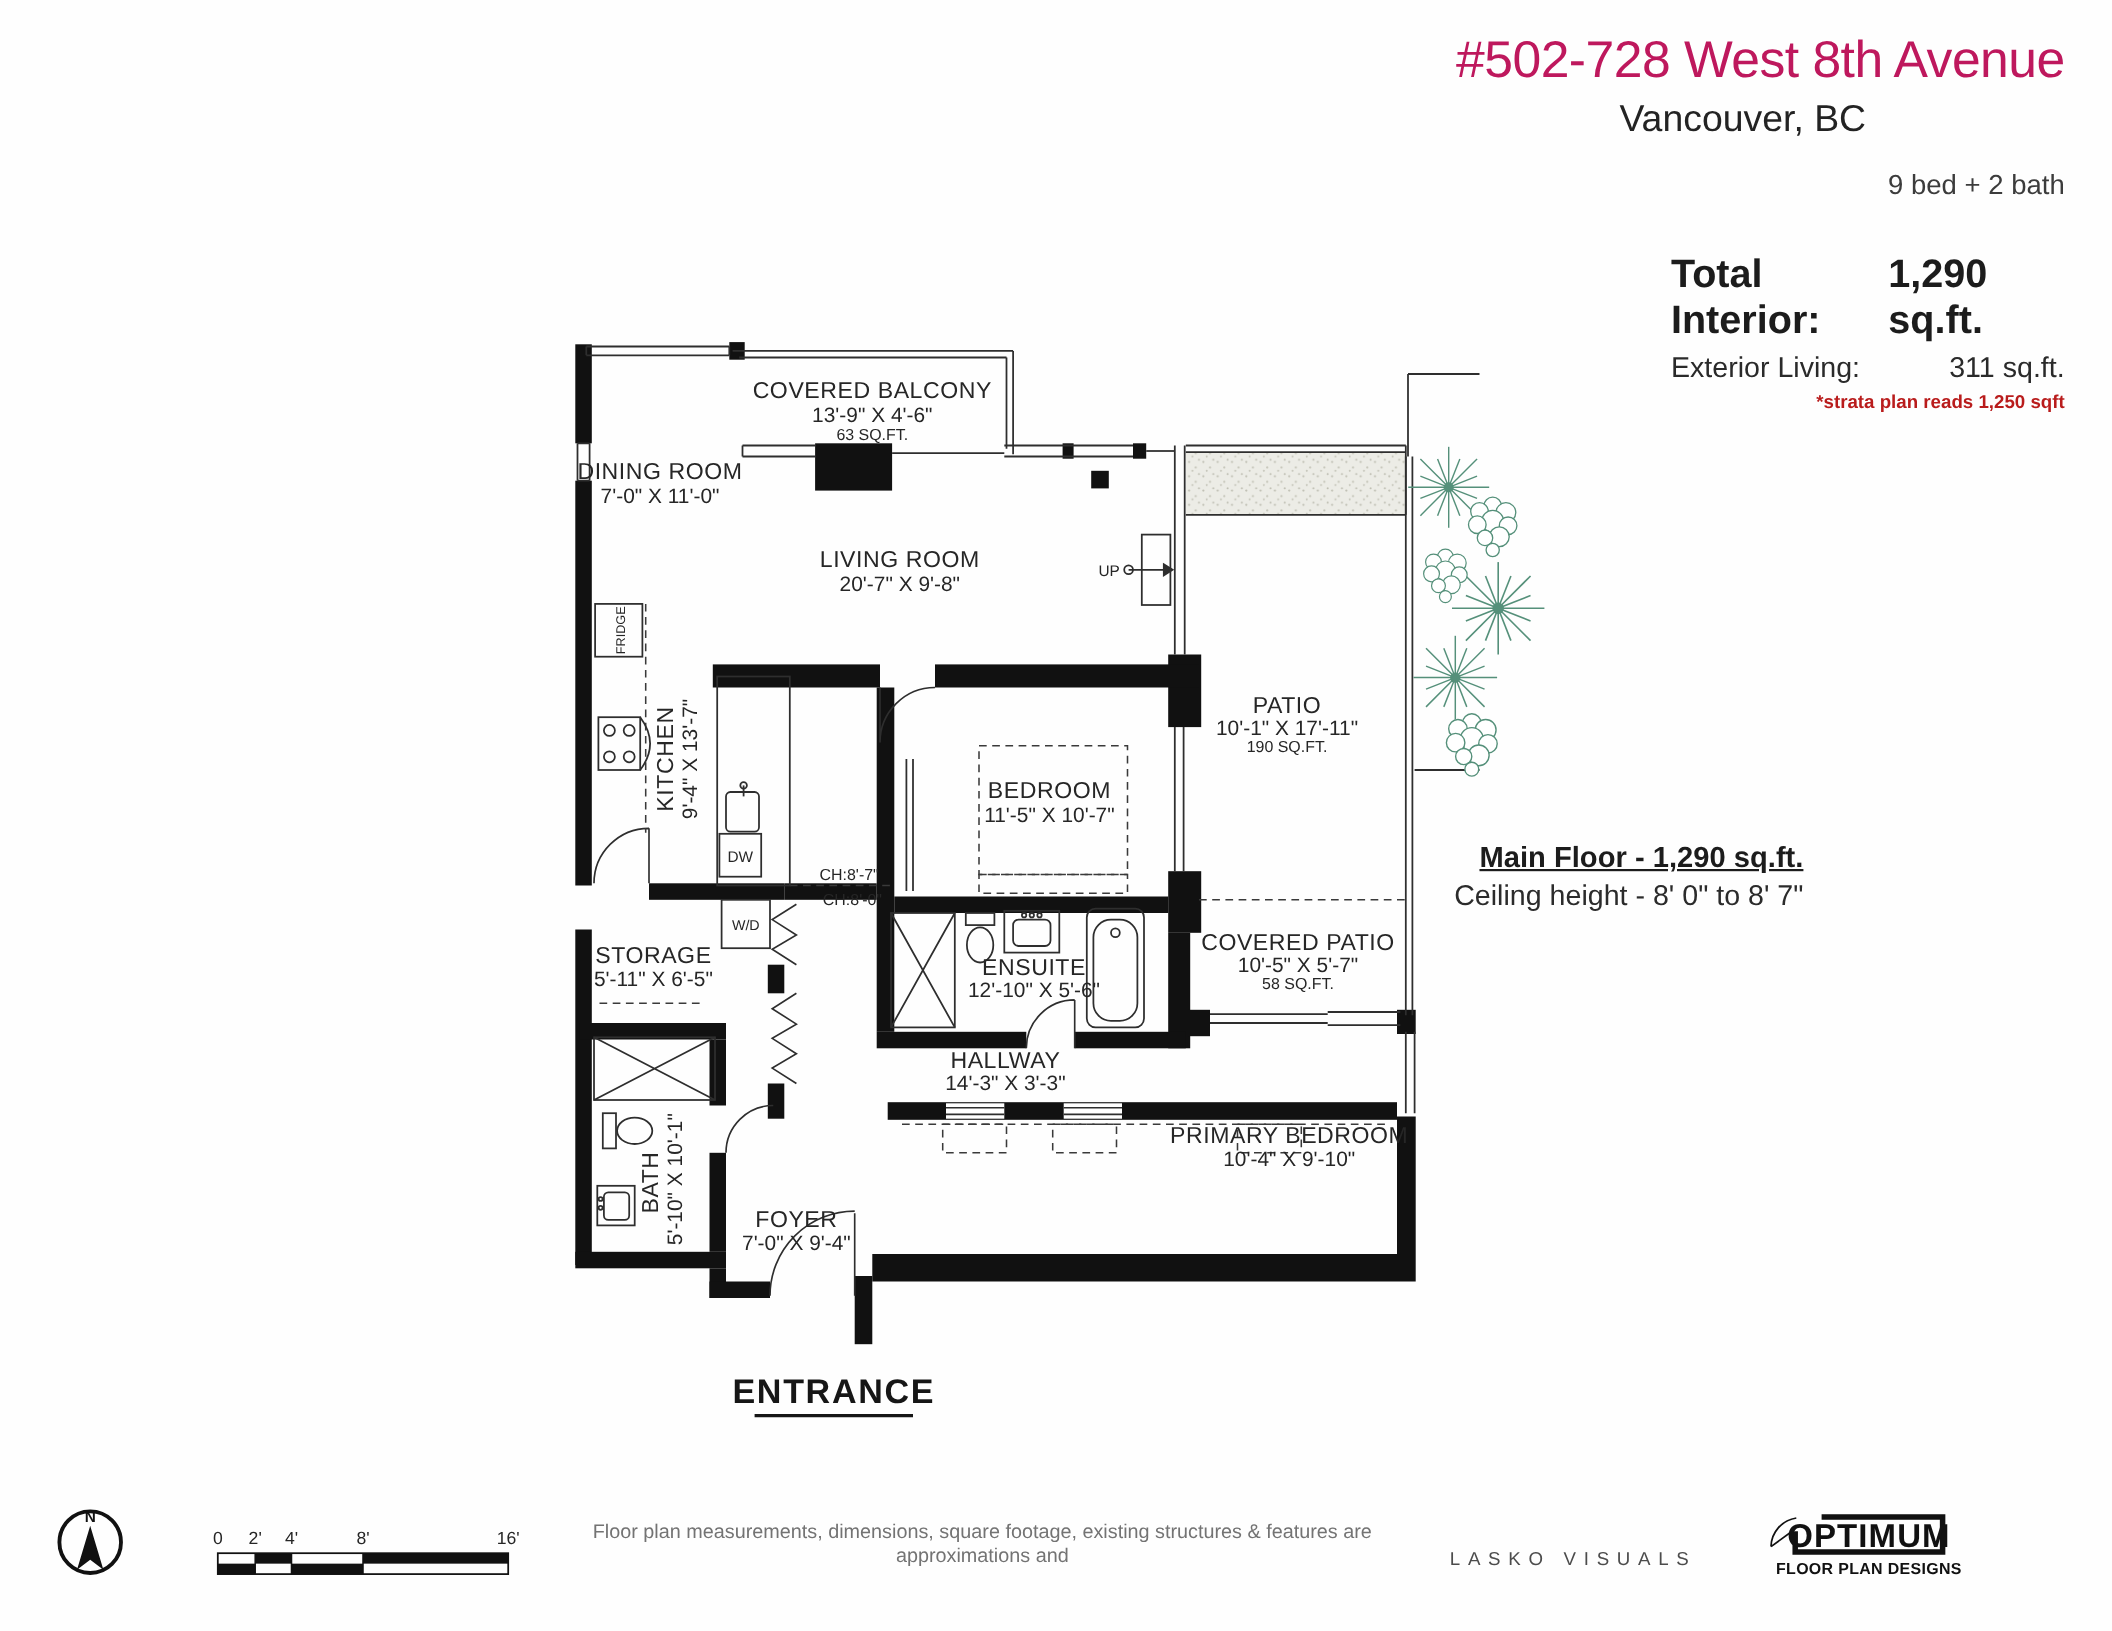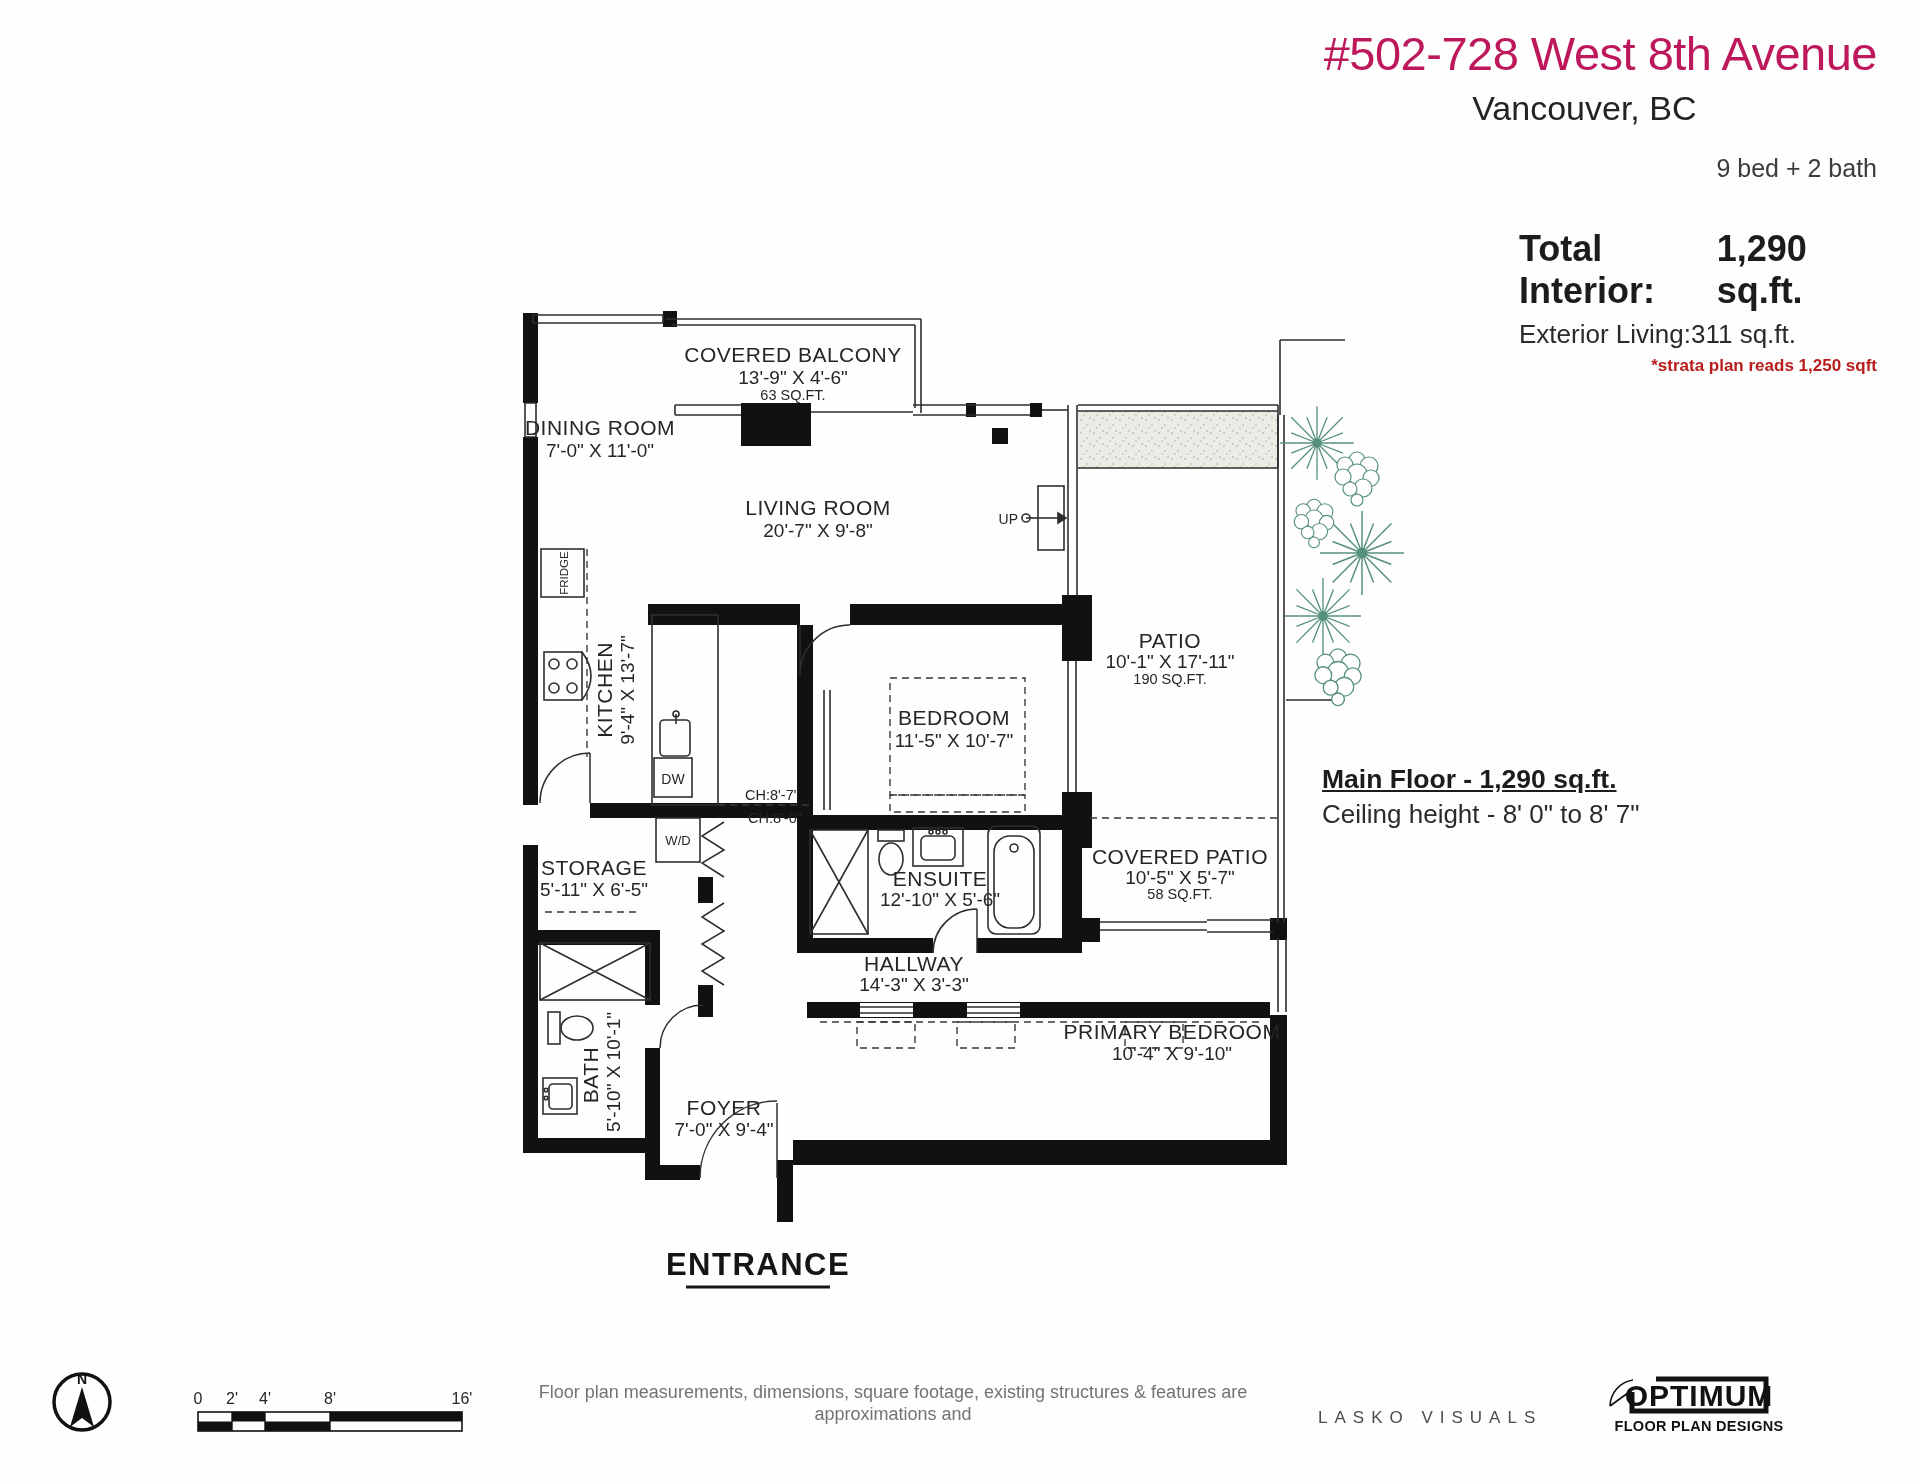--- a/index.html
+++ b/index.html
@@ -11,23 +11,23 @@
   .room-dims{font-size:19px;}
   .room-area{font-size:14.5px;}
   .fix-label{font-size:13px;}
   .ch-label{font-size:14.5px;}
   .hdr{position:absolute;right:43px;top:26px;text-align:right;}
   .hdr-address{font-size:47px;font-weight:400;letter-spacing:-.5px;color:#be185d;margin-left:32px;}
   .hdr-city{font-size:34px;font-weight:400;margin-top:8px;color:#232323;text-align:center;}
   .hdr-bedbath{font-size:25px;font-weight:300;margin-top:26px;color:#3c3c3c;}
   .totals{position:absolute;right:43px;top:228px;width:358px;}
   .tot-row{display:flex;justify-content:space-between;font-size:36px;font-weight:700;}
-  .tot-row2{display:flex;font-size:26px;font-weight:400;margin-top:7px;color:#2a2a2a;}
+  .tot-row2{display:flex;justify-content:space-between;font-size:26px;font-weight:400;margin-top:7px;color:#2a2a2a;}
   .strata{font-size:17px;font-weight:600;text-align:right;margin-top:6px;color:#b91c1c;}
-  .mainfloor{position:absolute;left:1322px;top:764px;}
+  .mainfloor{position:absolute;left:1322px;top:764px;text-align:right;}
   .mf-title{font-size:26.5px;font-weight:700;text-decoration:underline;}
   .mf-ceil{font-size:26px;font-weight:400;margin-top:4px;color:#2b2b2b;}
   .footer-band{position:absolute;left:0;top:1342px;width:1920px;height:141px;background:#e3e3e2;}
   .disclaimer{position:absolute;left:520px;top:1381px;width:746px;text-align:center;
               font-size:18px;line-height:22px;color:#737373;}
   .credit{position:absolute;left:1318px;top:1408px;width:210px;text-align:center;
           font-size:17px;letter-spacing:7px;color:#4c4c4c;white-space:nowrap;}
 </style>
 </head>
 <body>

